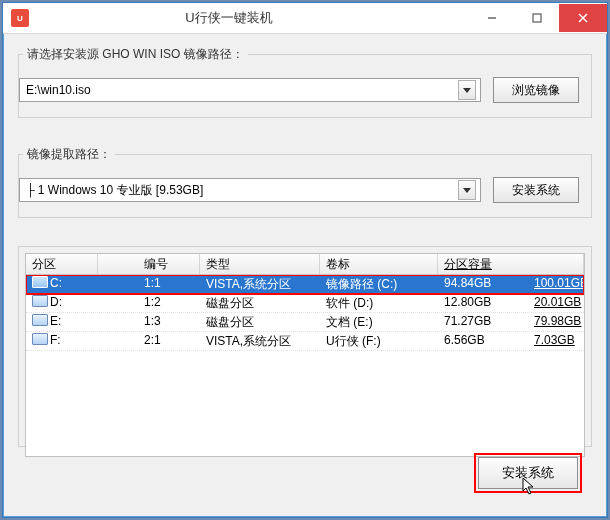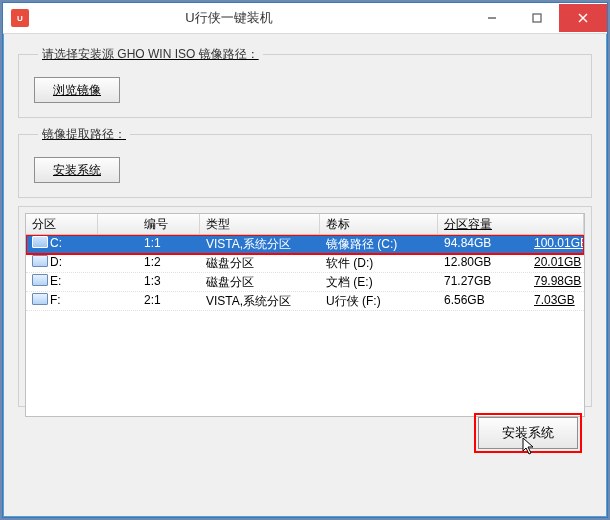--- a/index.html
+++ b/index.html
@@ -69,24 +69,23 @@
   .close svg { stroke: #fff; }
   .min svg, .max svg { stroke: #666; fill: none; }
 
   .body-area {
     padding: 12px 15px 0 15px;
     box-sizing: border-box;
   }
 
   fieldset {
     border: 1px solid #d0d0d0;
-    margin: 0 0 8px 0;
-    padding: 14px 12px 14px 15px;
-    position: relative;
-    text-decoration: underline;
+    margin: 0 0 28px 0;
+    padding: 14px 12px 14px 0;
+    position: relative;
   }
   fieldset legend {
     font-size: 12px;
     color: #333;
     padding: 0 4px;
     margin-left: 4px;
   }
   .row {
     display: flex;
     align-items: center;
@@ -265,29 +264,41 @@
           </svg>
       </div>
     </div>
   </div>
 
   <div class="body-area">
 
     <fieldset>
       <legend>请选择安装源 GHO WIN ISO 镜像路径：</legend>
       <div class="row">
+        <div class="combo">
+          <span class="val">E:\win10.iso</span>
+          <div class="arrow-btn">
+              <div class="triangle-down"></div>
+            </div>
+        </div>
         <div class="btn">
             <span>浏览镜像</span>
           </div>
       </div>
     </fieldset>
 
     <fieldset>
       <legend>镜像提取路径：</legend>
       <div class="row">
+        <div class="combo">
+          <span class="val">├ 1 Windows 10 专业版 [9.53GB]</span>
+          <div class="arrow-btn">
+              <div class="triangle-down"></div>
+            </div>
+        </div>
         <div class="btn">
             <span>安装系统</span>
           </div>
       </div>
     </fieldset>
 
     <div class="table-wrap">
       <div class="grid">
         <div class="grid-header">
           <div class="c1">分区</div>

